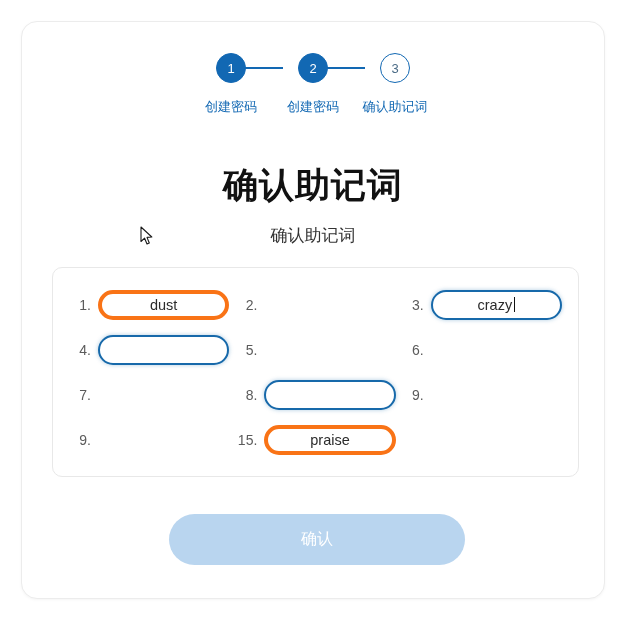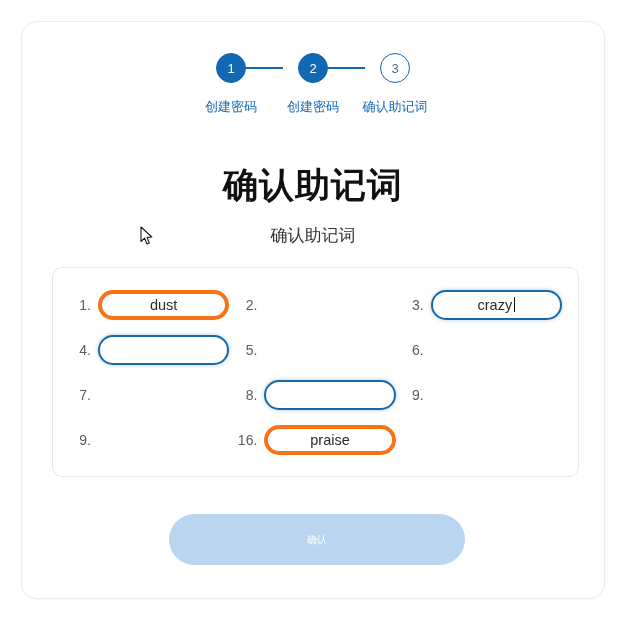--- a/index.html
+++ b/index.html
@@ -179,21 +179,21 @@
     position: absolute;
     left: 147px;
     top: 492px;
     width: 296px;
     height: 51px;
     box-sizing: border-box;
     background: #b9d5ef;
     border: none;
     border-radius: 26px;
     color: #ffffff;
-    font-size: 10px;
+    font-size: 16px;
     font-family: "Liberation Sans", "DejaVu Sans", sans-serif;
     display: flex;
     align-items: center;
     justify-content: center;
     cursor: default;
   }
 
   
   .mouse-cursor {
     position: absolute;
@@ -292,21 +292,21 @@
       <div class="word-cell">
         <span class="word-index">9.</span>
       </div>
 
 
       <div class="word-cell">
         <span class="word-index">9.</span>
       </div>
 
       <div class="word-cell">
-        <span class="word-index">16.</span>
+        <span class="word-index">15.</span>
         <div class="word-pill">
           <span>praise</span>
         </div>
       </div>
 
     </div>
   </div>
 
   <button class="confirm-button">
     <span>确认</span>

